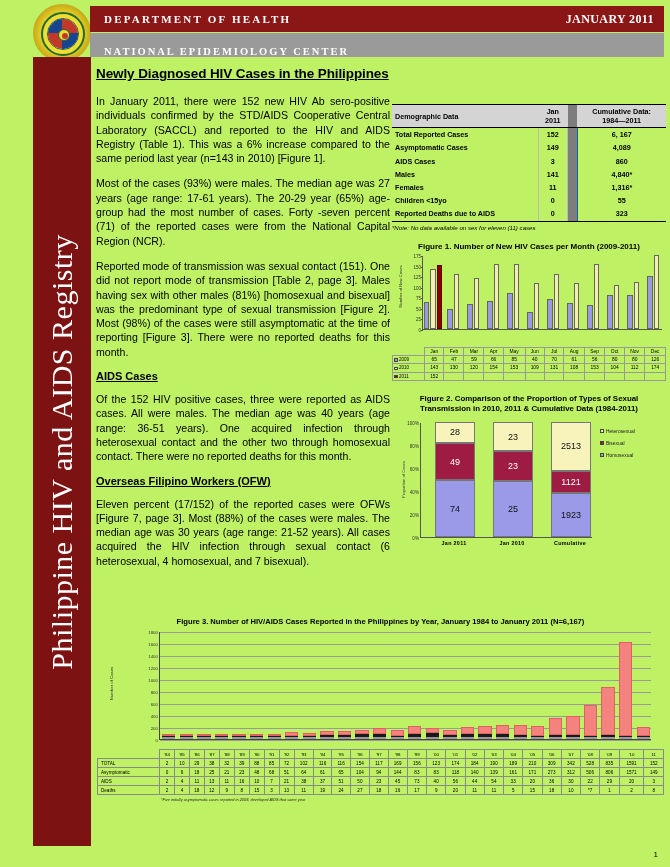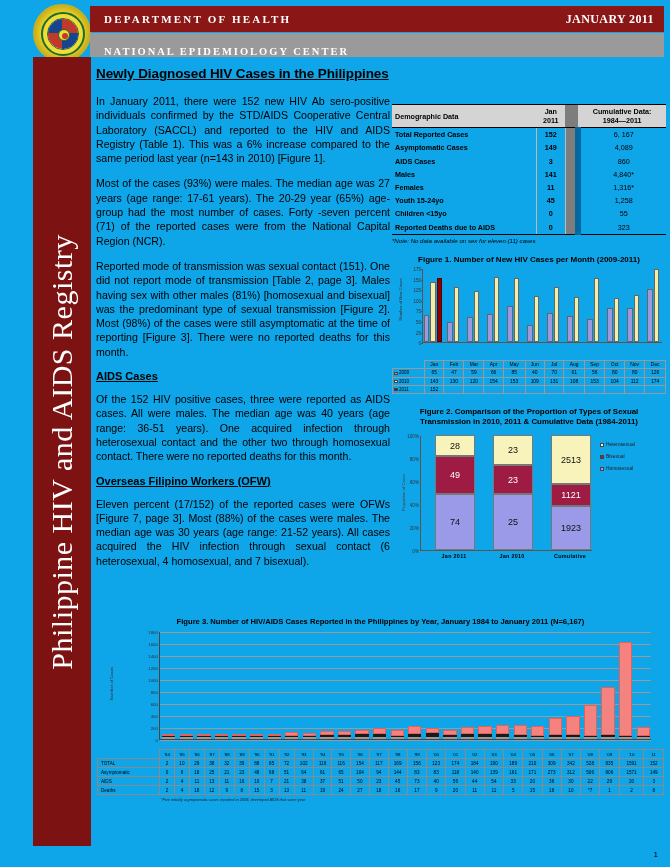--- a/index.html
+++ b/index.html
@@ -5,21 +5,21 @@
   * { box-sizing: border-box; margin: 0; padding: 0; }
   html, body {
     width: 670px; height: 867px;
     background: #ffffff;
     font-family: "Liberation Sans", sans-serif;
     overflow: hidden;
   }
   #page {
     position: relative;
     width: 670px; height: 867px;
-    background: #0ea5e9;
+    background: #bef264;
   }
 
   
   .hdr-wrap { position: absolute; left: 0; top: 0; width: 670px; height: 62px; }
   .hdr-red {
     position: absolute; left: 90px; top: 6px; width: 574px; height: 26px;
     background: #8b1616;
     display: flex; align-items: center; justify-content: space-between;
     padding: 0 10px 0 14px;
   }
@@ -112,22 +112,22 @@
     border-top: 1px solid #000; border-bottom: 1px solid #000;
     line-height: 9px;
   }
   table.t1 thead th.lbl { text-align: left; }
   table.t1 thead th.gap { background: #7d7d7d; }
   table.t1 tbody td { border-bottom: none; }
   table.t1 tbody td.lbl { text-align: left; font-weight: bold; }
   table.t1 tbody td.num { text-align: center; font-weight: bold;
      border-left: 1px solid #bbb; border-right: 1px solid #bbb; }
   table.t1 tbody td.gap { background: #7d7d7d; }
-  table.t1 tbody td.cum { text-align: center; font-weight: normal;
-     border-left: 6px solid #0369a1; }
+  table.t1 tbody td.cum { text-align: center; font-weight: bold;
+     border-left: 1px solid #0369a1; }
   table.t1 tbody tr:last-child td { border-bottom: 1px solid #000; }
   .t1-note { font-size: 6.1px; font-style: italic; margin-top: 2.5px; }
 
   
   .fig1-title { font-size: 8px; font-weight: bold; text-align: center; margin: 11px 0 3px 0; }
   .fig1-box { position: relative; width: 274px; height: 92px; }
   .f1-ylab {
     position: absolute; left: -13px; top: 30px;
     transform: rotate(-90deg); transform-origin: center;
     font-size: 4.2px; white-space: nowrap; color:#333;
@@ -279,26 +279,20 @@
             <td class="lbl">Males</td>
             <td class="num">141</td>
             <td class="gap"></td>
             <td class="cum">4,840*</td>
           </tr>
           <tr>
             <td class="lbl">Females</td>
             <td class="num">11</td>
             <td class="gap"></td>
             <td class="cum">1,316*</td>
-          </tr>
-          <tr>
-            <td class="lbl">Youth 15-24yo</td>
-            <td class="num">45</td>
-            <td class="gap"></td>
-            <td class="cum">1,258</td>
           </tr>
           <tr>
             <td class="lbl">Children &lt;15yo</td>
             <td class="num">0</td>
             <td class="gap"></td>
             <td class="cum">55</td>
           </tr>
           <tr>
             <td class="lbl">Reported Deaths due to AIDS</td>
             <td class="num">0</td>

